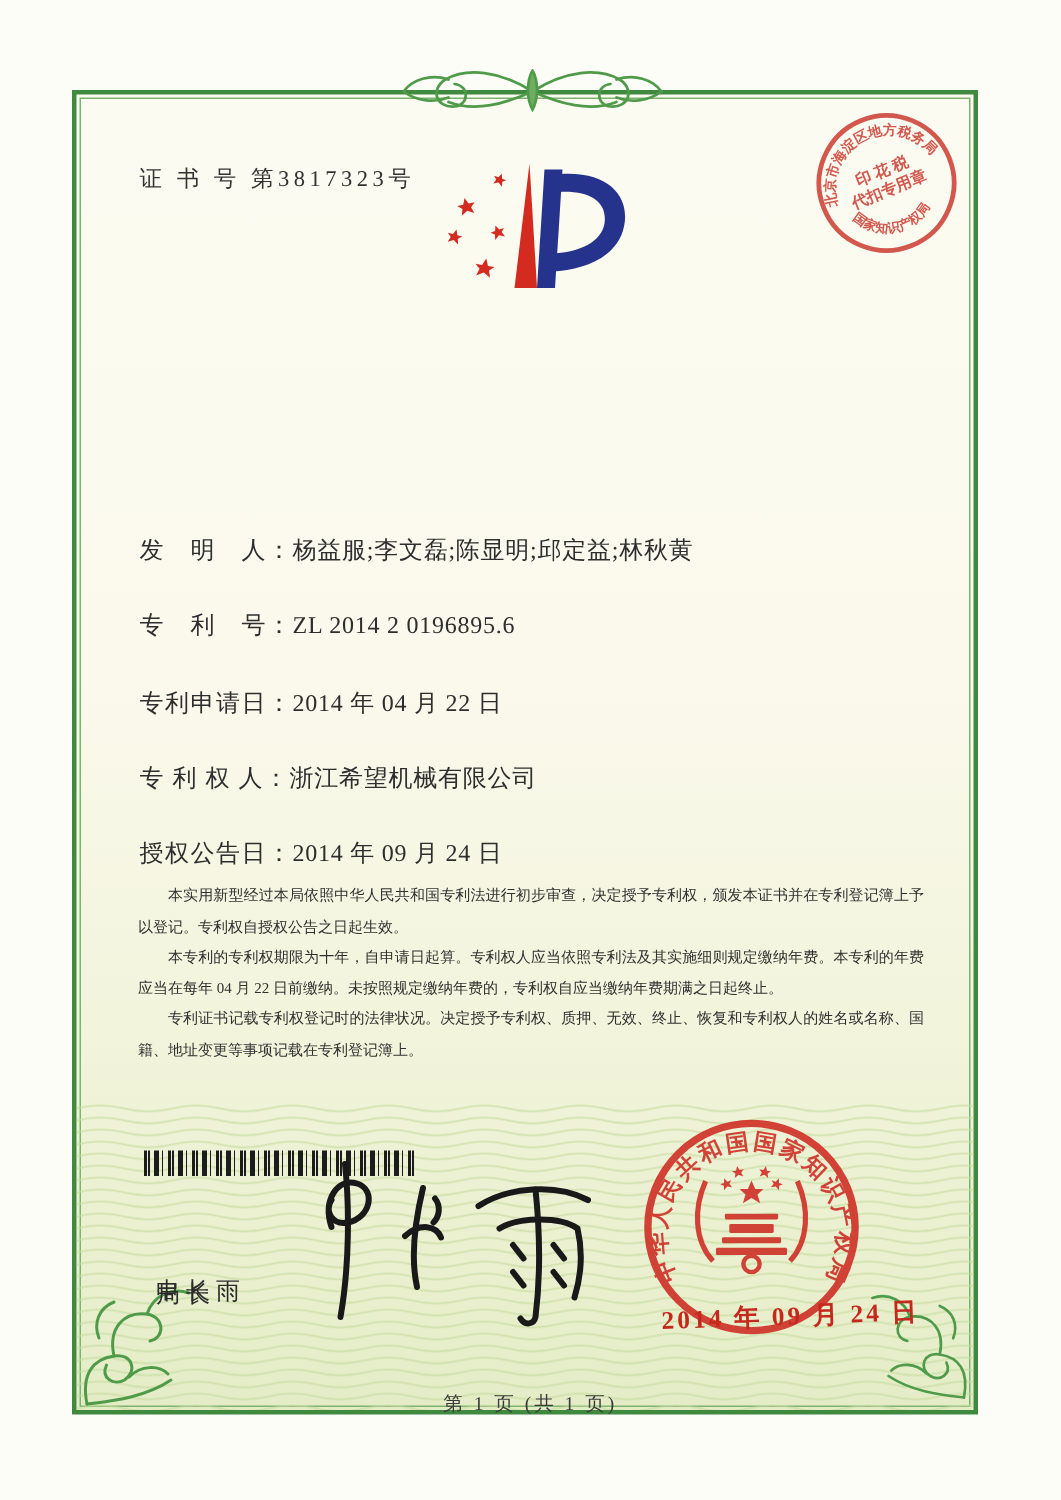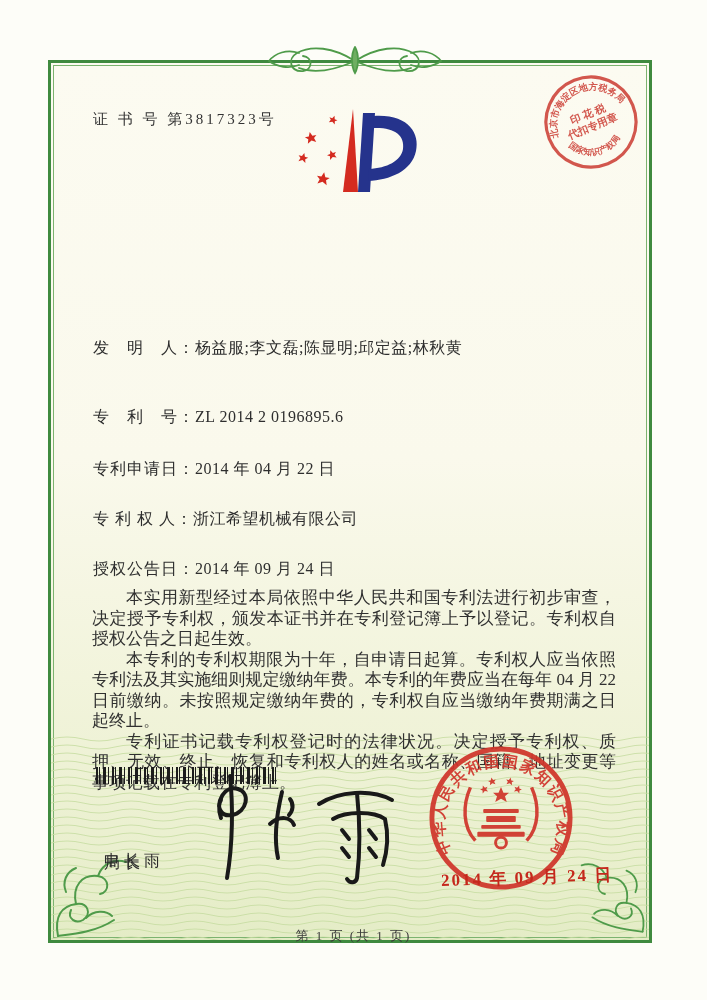--- a/index.html
+++ b/index.html
@@ -28,26 +28,26 @@
   .tax-stamp{
     position:absolute;left:541px;top:72px;width:100px;height:100px;
     transform:rotate(-22deg);opacity:.92;
   }
   .title{
     position:absolute;left:0;right:0;top:210px;text-align:center;
     font-size:38px;font-weight:700;letter-spacing:7px;color:#1d1d1d;
   }
   
   .field{position:absolute;left:93px;width:530px;font-size:16px;letter-spacing:.5px;color:#2e2e2e;}
-  .f0{top:305px}.f1{top:338px}.f2{top:407px}.f3{top:459px}.f4{top:509px}.f5{top:559px}
+  .f0{top:305px}.f1{top:357px}.f2{top:407px}.f3{top:459px}.f4{top:509px}.f5{top:559px}
   .field .lab{letter-spacing:1px;}
   
   .legal{
     position:absolute;left:92px;top:588px;width:524px;
-    font-size:17px;line-height:20.5px;text-align:justify;color:#303030;
+    font-size:10px;line-height:20.5px;text-align:justify;color:#303030;
   }
   .legal p{margin:0;text-indent:2em;}
   
   .barcode{
     position:absolute;left:96px;top:767px;width:182px;height:17px;
     background:
       repeating-linear-gradient(90deg,#1c1c1c 0 2px,transparent 2px 3px,#1c1c1c 3px 4px,transparent 4px 7px,#1c1c1c 7px 10px,transparent 10px 12px,#1c1c1c 12px 13px,transparent 13px 16px);
   }
   .director-title{position:absolute;left:104px;top:820px;font-size:16px;letter-spacing:4px;margin-top:33px;}
   .director-name{position:absolute;left:104px;top:851px;font-size:16px;letter-spacing:4px;}

